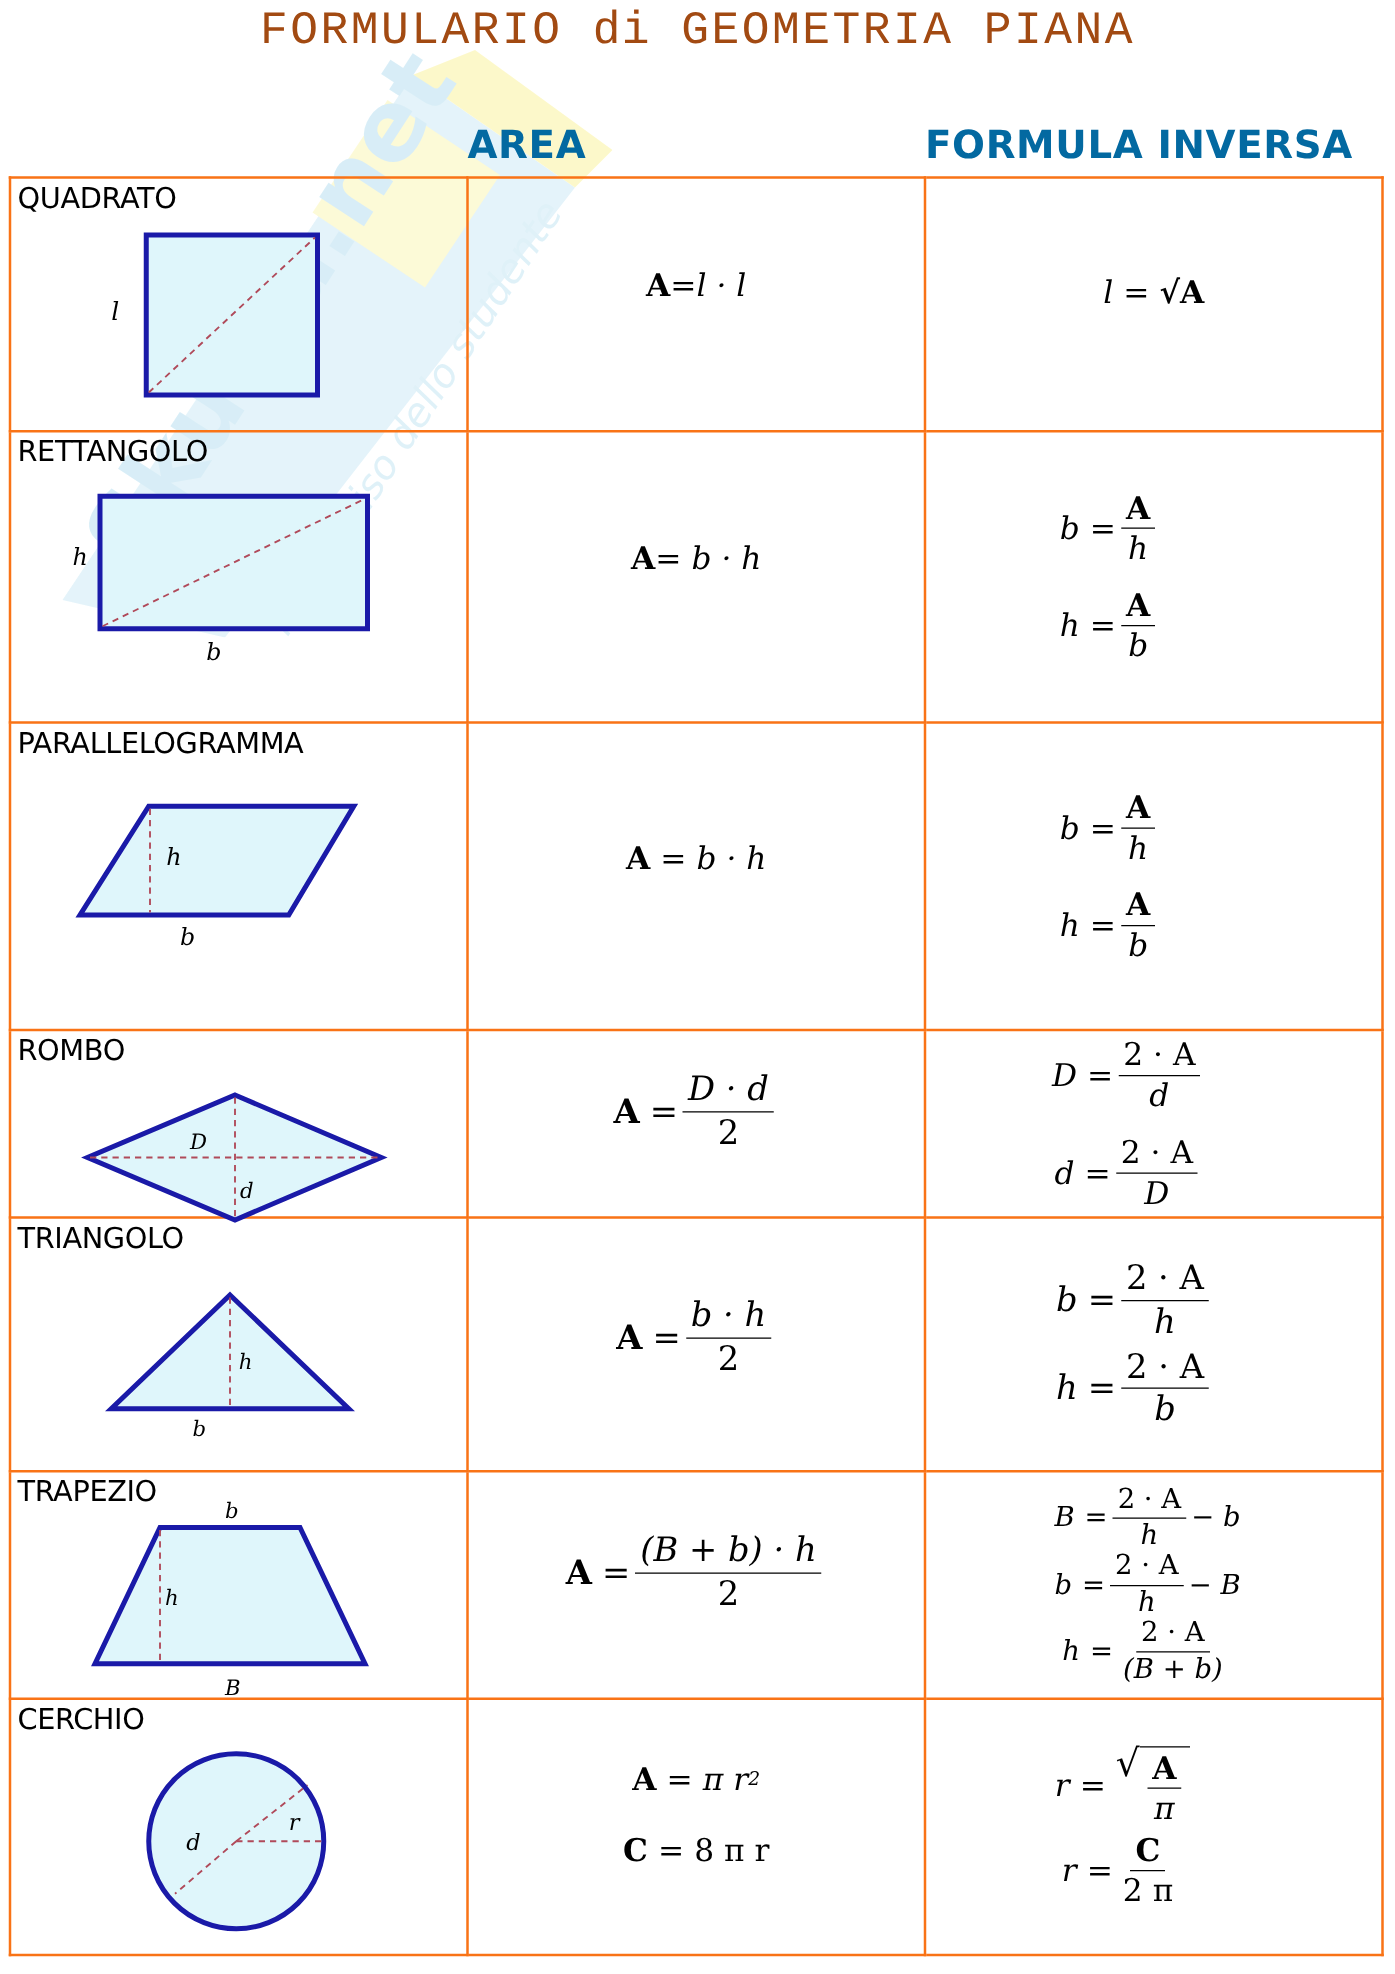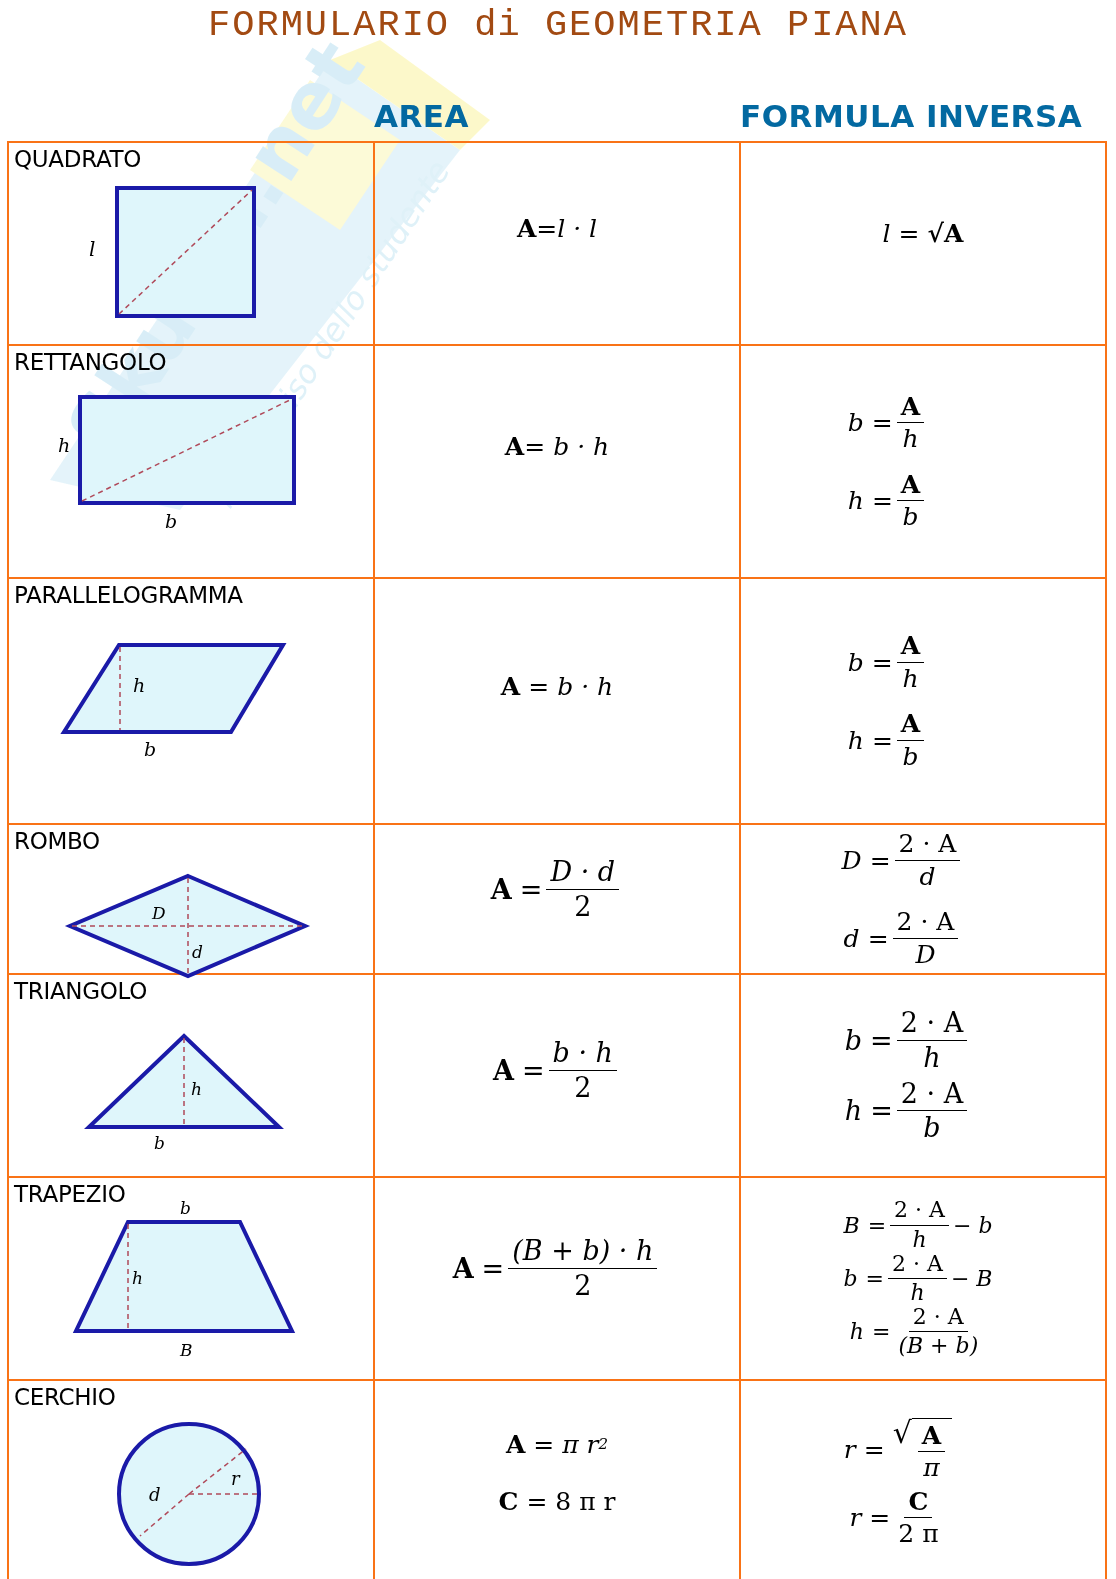--- a/index.html
+++ b/index.html
@@ -262,21 +262,21 @@
           <span>=</span>
           <span class="frac">
                 <span class="num">2 · A</span>
                 <span class="den italic">b</span>
               </span>
         </div>
       </div>
     </td>
   </tr>
 
-  <tr style="height:203px;">
+  <tr style="height:182px;">
     <td class="shape">
       <div class="shape-name">TRAPEZIO</div>
       <svg class="fig" width="364" height="200">
         <polygon points="119,44 231,44 283,153 67,153" fill="#dff6fb" stroke="#1a1aa8" stroke-width="4"></polygon>
         <line x1="119" y1="46" x2="119" y2="151" stroke="#b04a5a" stroke-width="1.5" stroke-dasharray="5,4"></line>
         <text x="171" y="36" font-family="DejaVu Serif, serif" font-style="italic" font-size="17" fill="#000">b</text>
         <text x="123" y="106" font-family="DejaVu Serif, serif" font-style="italic" font-size="17" fill="#000">h</text>
         <text x="171" y="178" font-family="DejaVu Serif, serif" font-style="italic" font-size="17" fill="#000">B</text>
       </svg>
     </td>

